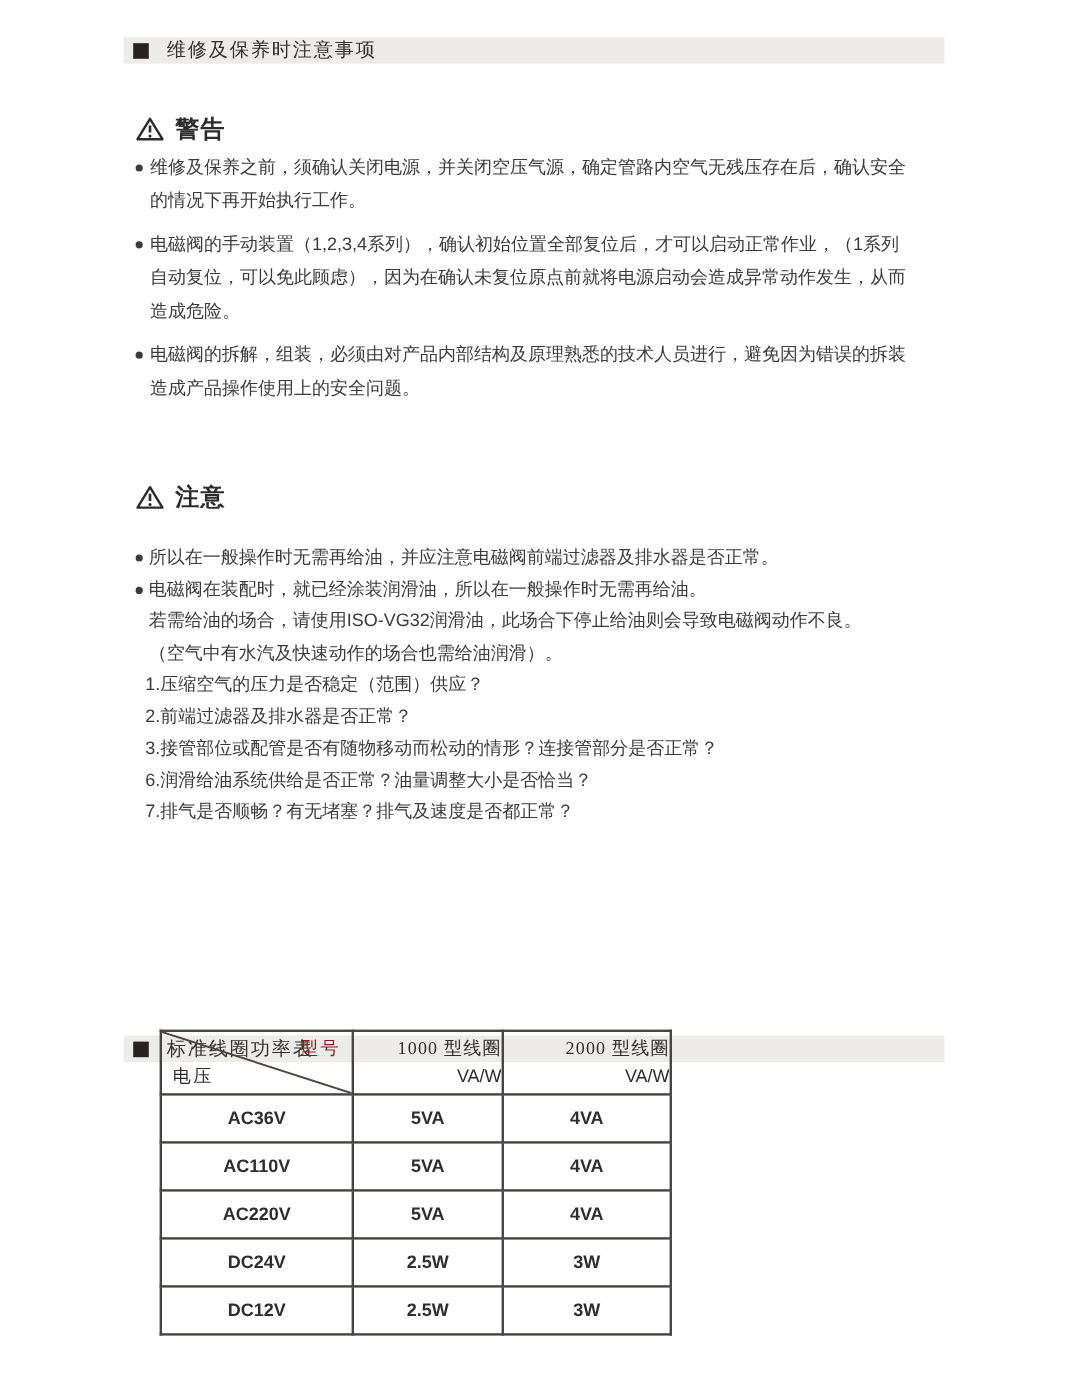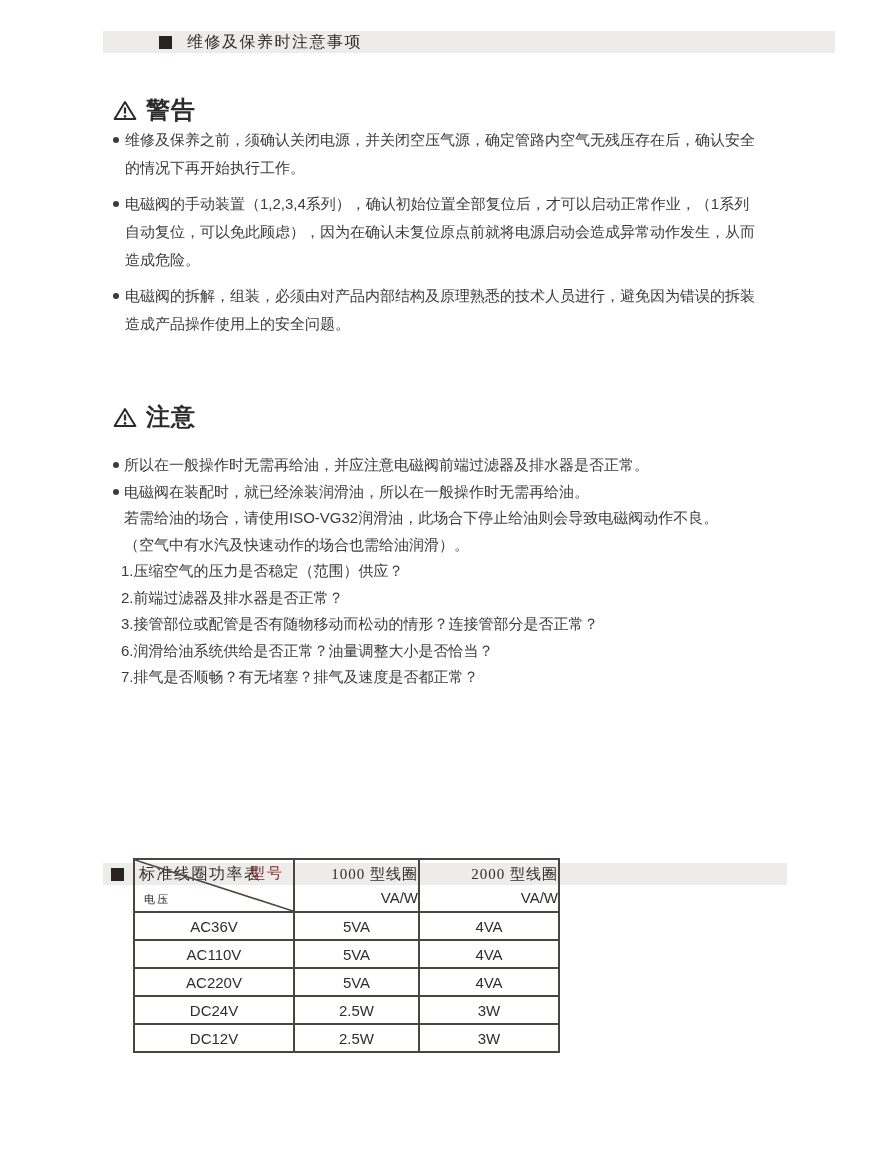--- a/index.html
+++ b/index.html
@@ -38,21 +38,21 @@
 
   
   .hgroup {
     position: absolute;
     left: 113px;
     display: flex;
     align-items: center;
     gap: 9px;
   }
   .hgroup .htext {
-    font-size: 24px;
+    font-size: 20px;
     font-weight: 700;
     letter-spacing: 1px;
     color: #2b2b2b;
   }
   .tri-icon { display: block; }
 
   
   .wlist {
     position: absolute;
     left: 113px;
@@ -101,43 +101,43 @@
     border-collapse: collapse;
     table-layout: fixed;
   }
   .coil-table td {
     border: 2px solid #4a4541;
     padding: 0;
     text-align: center;
     font-size: 15px;
     color: #2e2e2e;
   }
-  .coil-table tr.data-row { height: 28px; }
+  .coil-table tr.data-row { height: 40px; font-weight: bold; }
   .coil-table tr.head-row { height: 53px; }
   .corner-cell { position: relative; }
   .diag-svg { position: absolute; left: 0; top: 0; width: 100%; height: 100%; display: block; }
   .corner-tr {
     position: absolute; top: 4px; right: 9px;
     font-family: "Liberation Serif", serif;
     font-size: 15px; letter-spacing: 2px; color: #7f1d1d;
   }
   .corner-bl {
     position: absolute; bottom: 4px; left: 9px;
     font-family: Liberation Sans, sans-serif;
-    font-size: 11px; letter-spacing: 2px; color: #2e2e2e;
+    font-size: 15px; letter-spacing: 2px; color: #2e2e2e;
   }
   .th-line { line-height: 24px; font-family: "Liberation Serif", serif; letter-spacing: 1px; text-align: right; }
   .th-line.unit { font-family: "Liberation Sans", sans-serif; letter-spacing: 0; padding-left: 30px; }
 </style>
 </head>
 <body>
 
 <div class="page">
 
-  <div class="bar" style="top:31px;padding-left:48px;">
+  <div class="bar" style="top:31px;">
     <span class="sq"></span>
     <span class="bar-title">维修及保养时注意事项</span>
   </div>
 
   <div class="hgroup" style="top:94px;">
     <svg class="tri-icon" width="24" height="21" viewBox="0 0 24 21">
       <path d="M12 2 L22.4 19 L1.6 19 Z" fill="none" stroke="#2b2b2b" stroke-width="2" stroke-linejoin="round"></path>
       <line x1="12" y1="7.5" x2="12" y2="13.5" stroke="#2b2b2b" stroke-width="2.2"></line>
       <circle cx="12" cy="16.4" r="1.3" fill="#2b2b2b"></circle>
     </svg>

